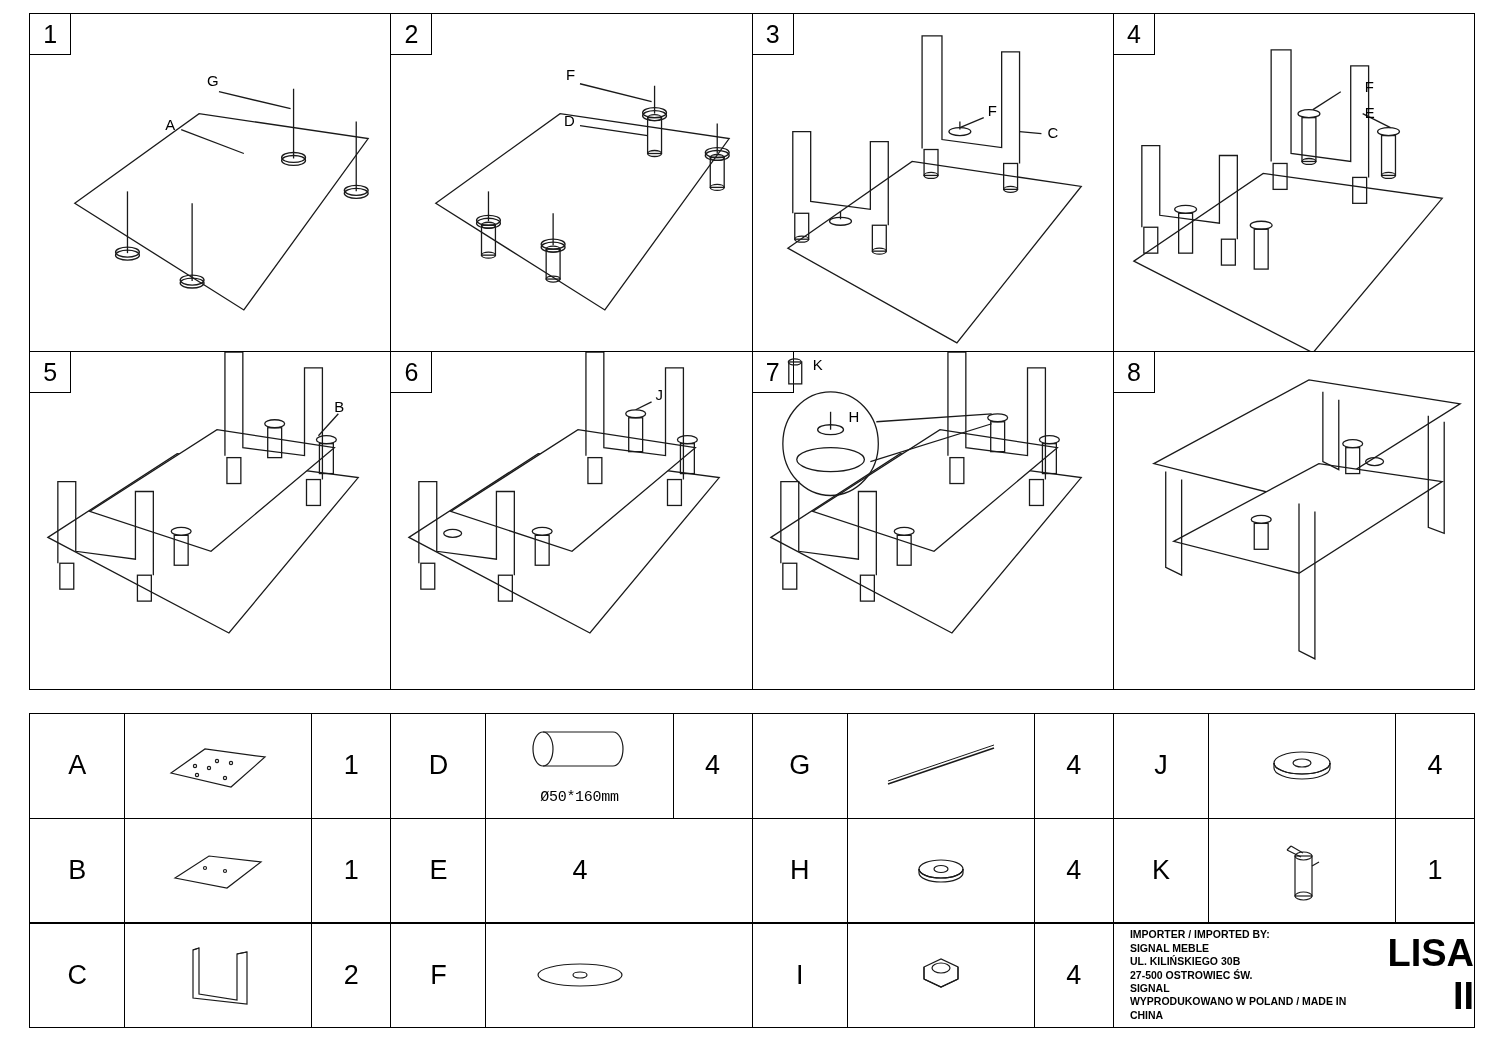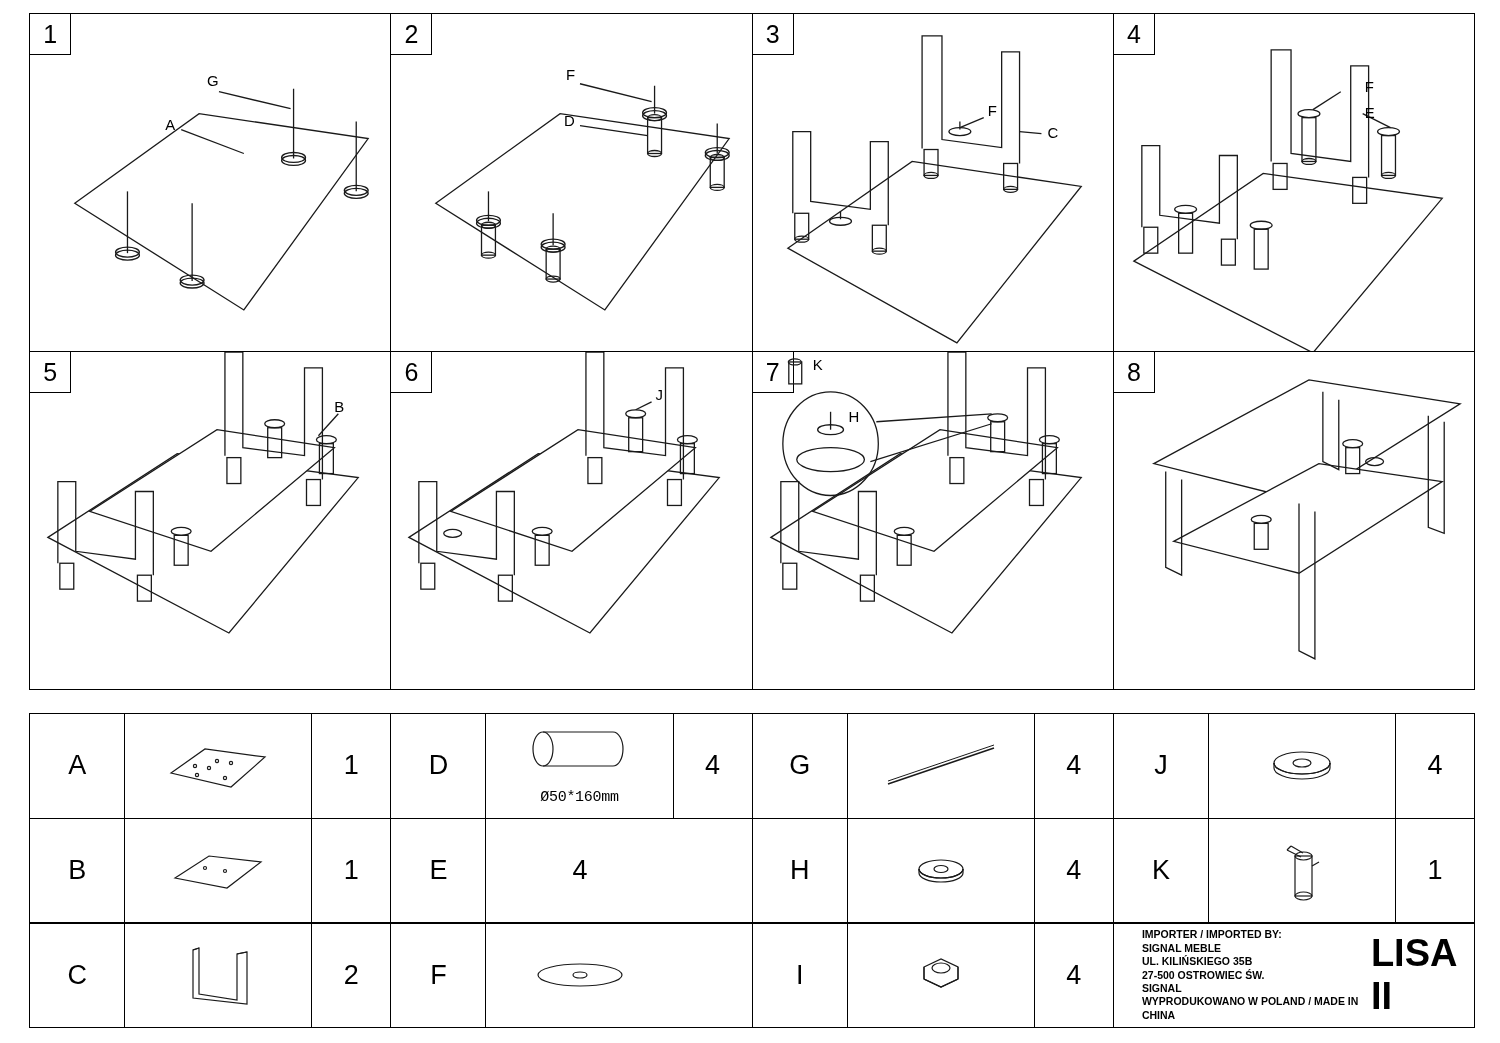--- a/index.html
+++ b/index.html
@@ -22,23 +22,23 @@
   .prow{display:grid;grid-template-columns:95px 1fr 78px;border:1.6px solid #000;margin:-0.8px 0 0 -0.8px;}
   .pcell{display:flex;align-items:center;justify-content:center;border-right:1.6px solid #000;position:relative;}
   .pcell:last-child{border-right:none;}
   .pletter{font-size:27px;}
   .pqty{font-size:27px;}
   .pic{flex-direction:column;gap:14px;}
   .pic svg{display:block;}
   .dim{font-size:15px;font-family:"Liberation Mono",monospace;letter-spacing:-0.3px;}
 
   
-  .importer{display:flex;align-items:center;justify-content:flex-start;padding-left:20px;gap:6px;}
+  .importer{display:flex;align-items:center;justify-content:flex-start;padding-left:8px;gap:6px;}
   .imp-text{font-size:10.5px;font-weight:bold;line-height:1.28;font-family:"Liberation Sans",sans-serif;}
-  .brand{font-size:38px;font-weight:bold;letter-spacing:0px;font-family:"Liberation Sans",sans-serif;margin-left:6px;}
+  .brand{font-size:38px;font-weight:bold;letter-spacing:0px;font-family:"Liberation Sans",sans-serif;margin-left:6px;text-align:right;}
 </style>
 </head>
 <body>
 
 <div class="sheet">
 
   <div class="steps">
 
     <div class="step">
       <div class="num">1</div>
@@ -449,21 +449,21 @@
           </g>
             </svg>
         </div>
         <div class="pcell pqty">1</div>
       </div>
       <div class="prow importer" style="grid-template-columns:1fr;">
         <div style="display:flex;align-items:center;width:100%;padding-left:8px;">
           <div class="imp-text">
             <div>IMPORTER / IMPORTED BY:</div>
             <div>SIGNAL MEBLE</div>
-            <div>UL. KILIŃSKIEGO 35B</div>
+            <div>UL. KILIŃSKIEGO 30B</div>
             <div>27-500 OSTROWIEC ŚW.</div>
             <div>SIGNAL</div>
             <div>WYPRODUKOWANO W POLAND / MADE IN CHINA</div>
           </div>
           <div class="brand">LISA II</div>
         </div>
       </div>
     </div>
 
   </div>

